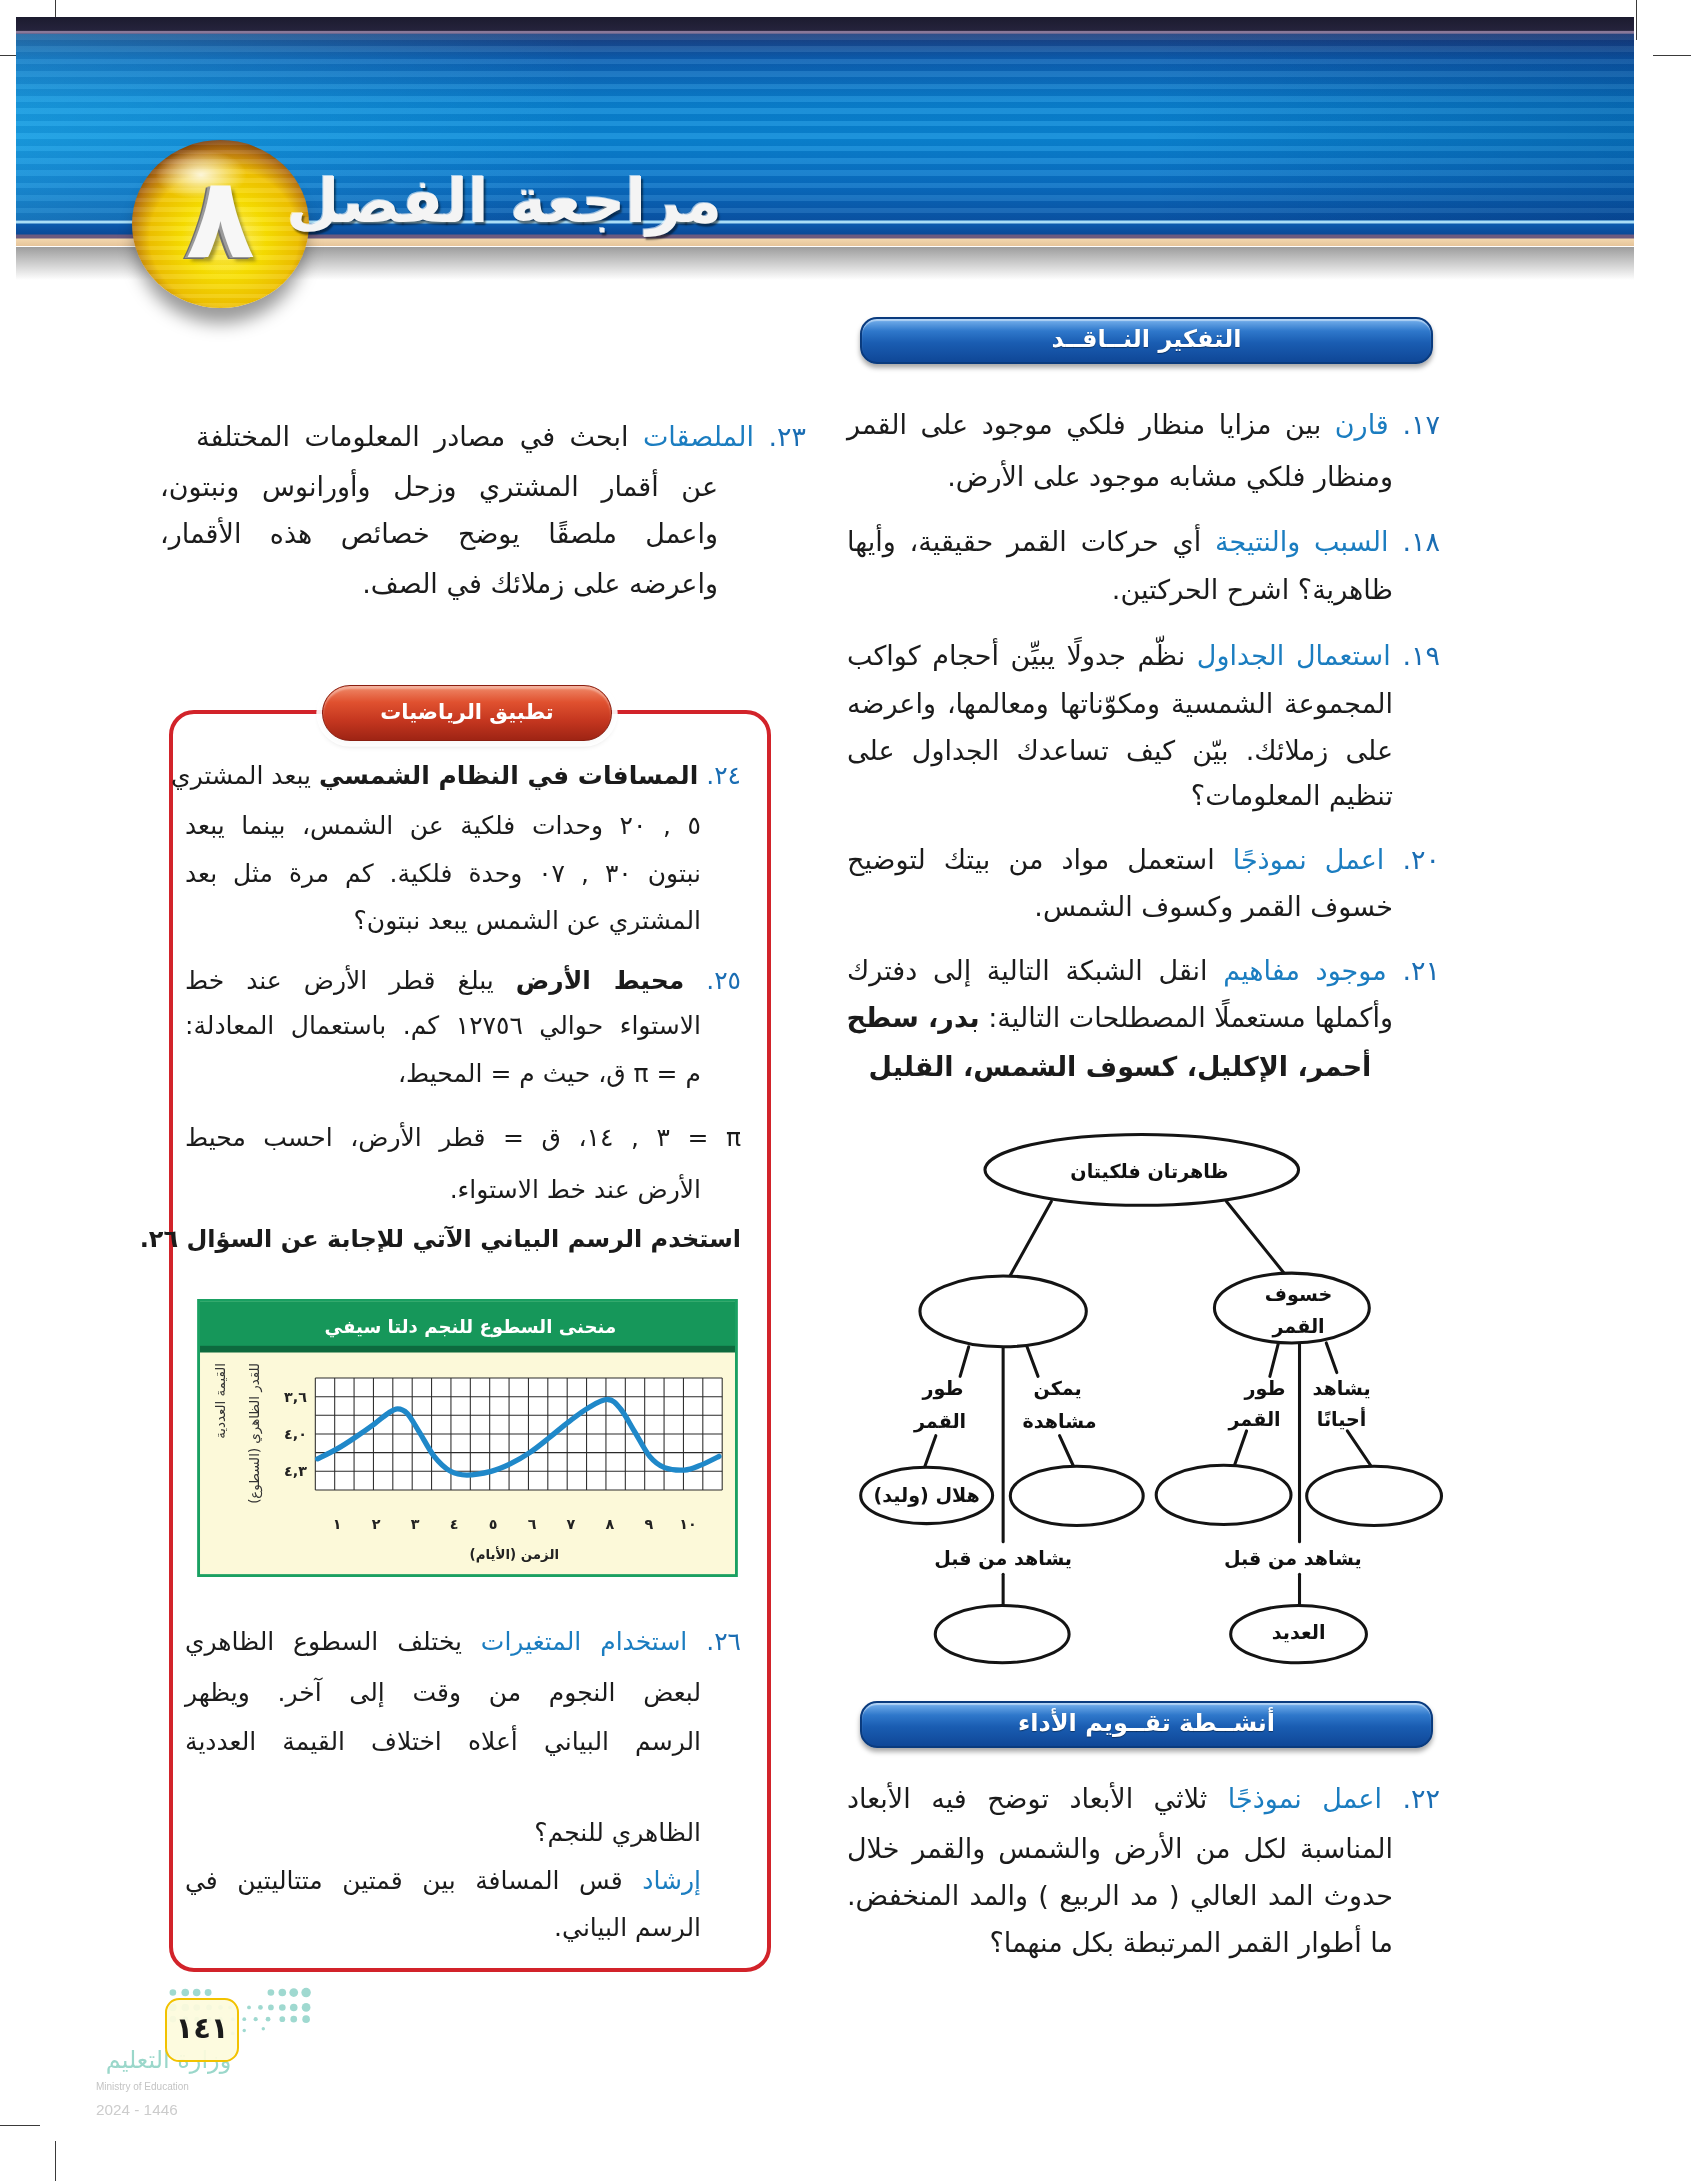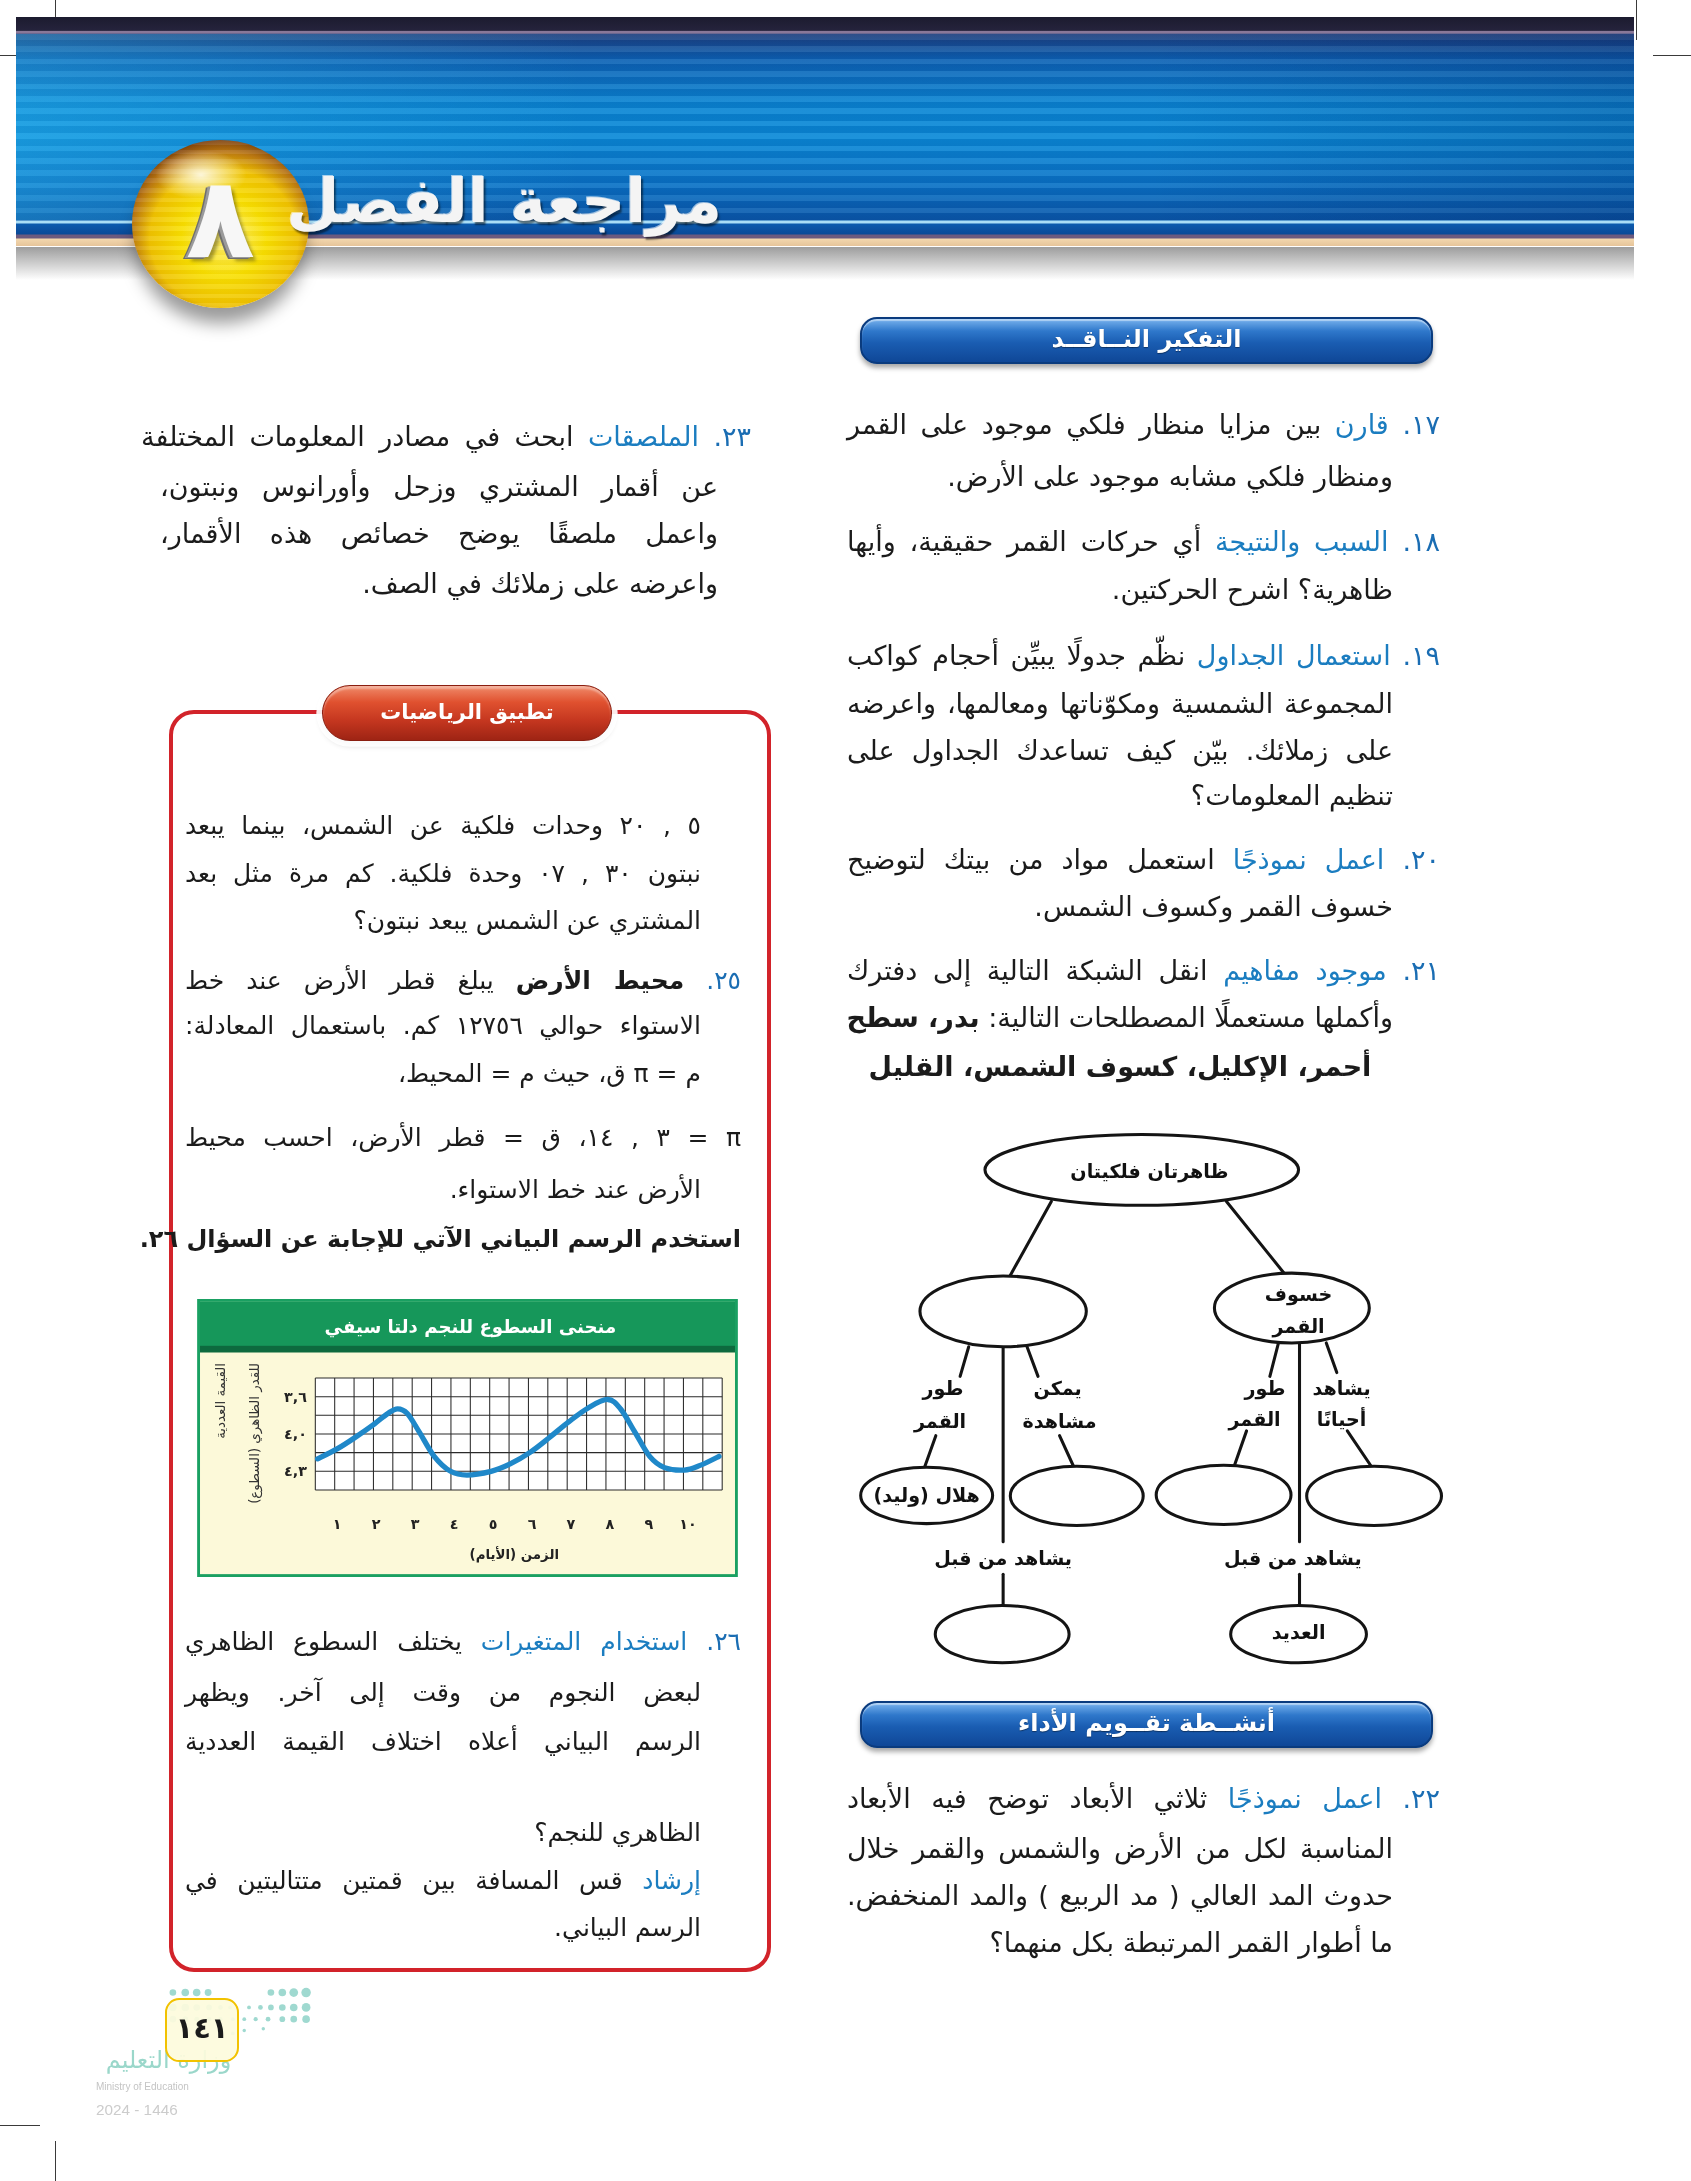--- a/index.html
+++ b/index.html
@@ -37,21 +37,21 @@
 color:#fff;font-weight:bold;font-size:21px;line-height:53px;text-align:center;direction:rtl;white-space:nowrap;}
 
 
 .ln{position:absolute;height:42px;line-height:42px;white-space:nowrap;direction:rtl;font-size:27px;text-align:right;}
 .j{text-align:justify;text-align-last:justify;}
 .num{color:var(--num);}
 .kw{color:var(--kw);}
 .kb{font-weight:bold;text-align:center;}
 .rc1{right:252px;width:593px;}
 .rc2{right:299px;width:546px;}
-.lc1{right:941px;width:610px;margin-left:28px;}
+.lc1{right:886px;width:610px;margin-left:28px;}
 .lc2{right:974px;width:558px;}
 .bx{font-size:25px;}
 .bx1{right:951px;width:556px;}
 .bx2{right:991px;width:516px;}
 
 #concept-map{position:absolute;left:832px;top:1099px;}
 #concept-map text{font-family:"DejaVu Sans",sans-serif;font-weight:bold;font-size:20px;fill:#111;}
 #chart-svg{position:absolute;left:197px;top:1299px;}
 #chart-svg text{font-family:"DejaVu Sans",sans-serif;}
 
@@ -157,20 +157,21 @@
   <div class="ln rc2" style="top:1922px">ما أطوار القمر المرتبطة بكل منهما؟</div>
 
   <div class="ln j lc1" style="top:416px"><span class="num">٢٣.</span> <span class="kw">الملصقات</span> <span>ابحث في مصادر المعلومات المختلفة</span></div>
   <div class="ln j lc2" style="top:466px">عن أقمار المشتري وزحل وأورانوس ونبتون،</div>
   <div class="ln j lc2" style="top:513px">واعمل ملصقًا يوضح خصائص هذه الأقمار،</div>
   <div class="ln lc2" style="top:563px">واعرضه على زملائك في الصف.</div>
 
   <div id="math-box"></div>
   <div id="math-banner">تطبيق الرياضيات</div>
 
+  <div class="ln bx j bx1" style="top:755px"><span class="num">٢٤.</span> <span class="kb">المسافات في النظام الشمسي</span> <span>يبعد المشتري</span></div>
   <div class="ln bx j bx2" style="top:805px">٥ , ٢٠ وحدات فلكية عن الشمس، بينما يبعد</div>
   <div class="ln bx j bx2" style="top:853px">نبتون ٣٠ , ٠٧ وحدة فلكية. كم مرة مثل بعد</div>
   <div class="ln bx bx2" style="top:900px">المشتري عن الشمس يبعد نبتون؟</div>
 
   <div class="ln bx j bx1" style="top:960px"><span class="num">٢٥.</span> <span class="kb">محيط الأرض</span> <span>يبلغ قطر الأرض عند خط</span></div>
   <div class="ln bx j bx2" style="top:1005px">الاستواء حوالي ١٢٧٥٦ كم. باستعمال المعادلة:</div>
   <div class="ln bx bx2" style="top:1053px">م = π ق، حيث  م = المحيط،</div>
   <div class="ln bx j bx1" style="top:1117px">π = ٣ , ١٤، ق = قطر الأرض، احسب محيط</div>
   <div class="ln bx bx2" style="top:1169px">الأرض عند خط الاستواء.</div>
   <div class="ln bx j bx1 kb" style="top:1218px;font-size:24px">استخدم الرسم البياني الآتي للإجابة عن السؤال ٢٦.</div>

